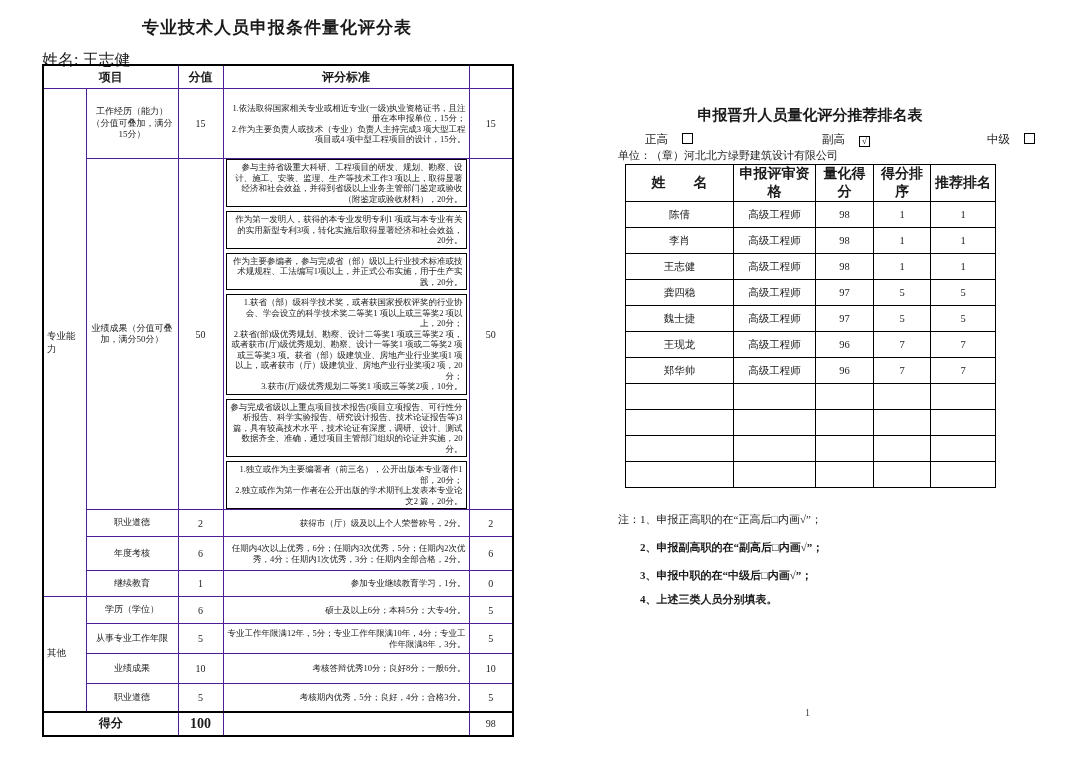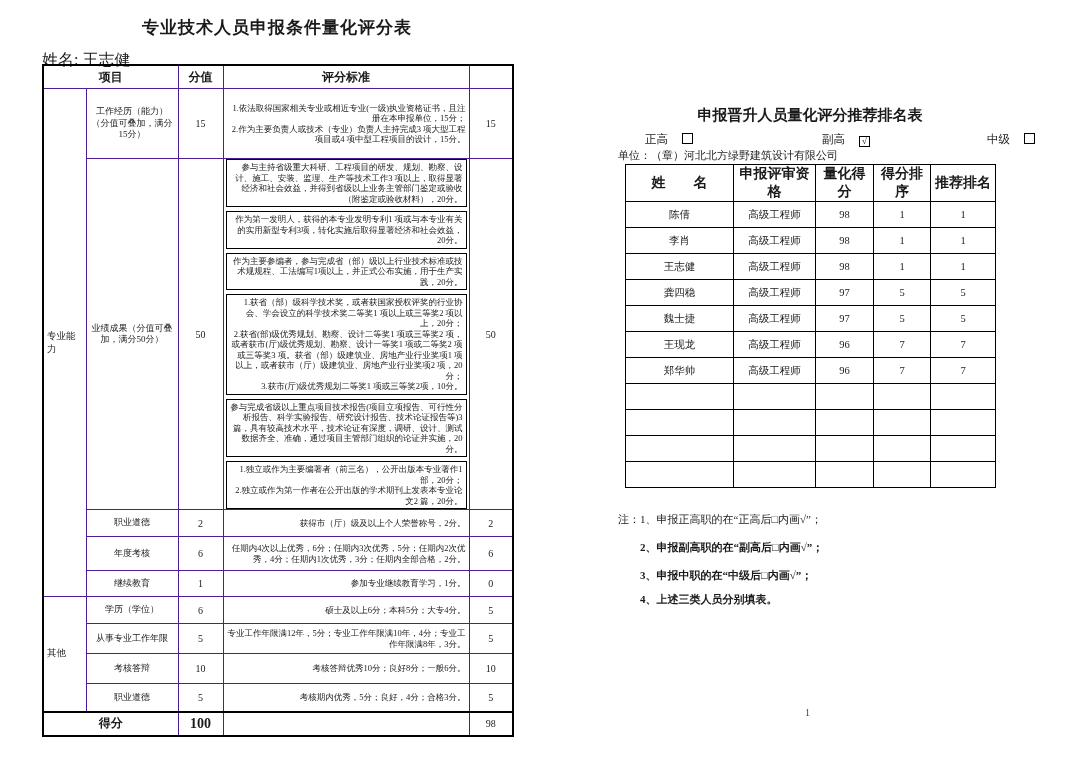--- a/index.html
+++ b/index.html
@@ -127,21 +127,21 @@
   </tr>
 
   <tr style="height:30px;">
     <td class="cell-item">从事专业工作年限</td>
     <td class="cell-pts">5</td>
     <td class="cell-crit">专业工作年限满12年，5分；专业工作年限满10年，4分；专业工作年限满8年，3分。</td>
     <td class="cell-score">5</td>
   </tr>
 
   <tr style="height:30px;">
-    <td class="cell-item">考核答辩</td>
+    <td class="cell-item">业绩成果</td>
     <td class="cell-pts">10</td>
     <td class="cell-crit">考核答辩优秀10分；良好8分；一般6分。</td>
     <td class="cell-score">10</td>
   </tr>
 
   <tr style="height:28px;">
     <td class="cell-item">职业道德</td>
     <td class="cell-pts">5</td>
     <td class="cell-crit">考核期内优秀，5分；良好，4分；合格3分。</td>
     <td class="cell-score">5</td>

